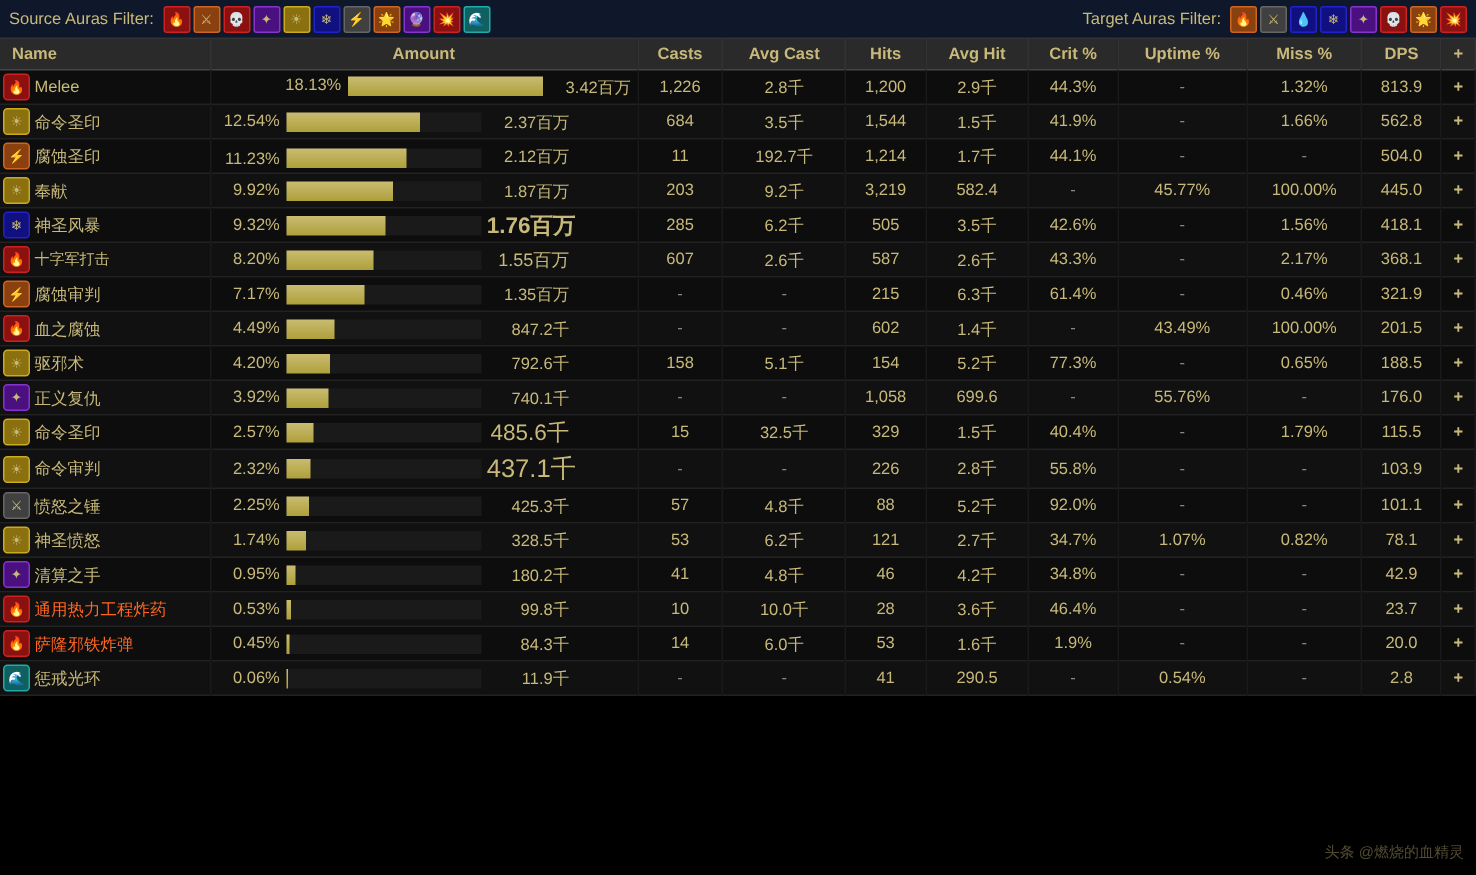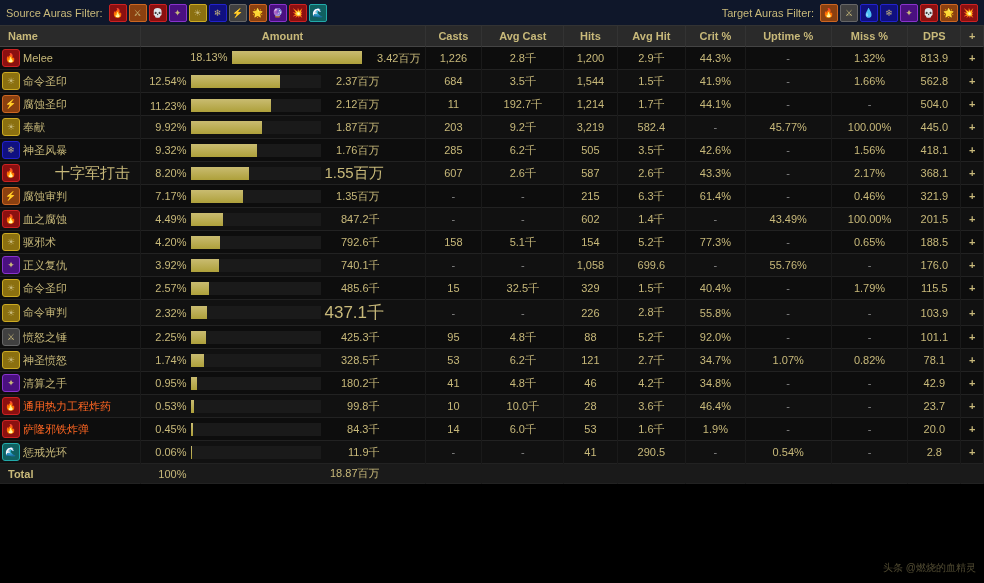--- a/index.html
+++ b/index.html
@@ -284,47 +284,47 @@
               <span style="width: 18px; height: 18px; border-radius: 3px; display: inline-flex; align-items: center; justify-content: center; font-size: 9px; flex-shrink: 0; background: rgb(16, 16, 128); border: 1px solid rgb(34, 34, 204);">❄</span>
               <span style="font-size: 11px; color: rgb(200, 185, 122);">神圣风暴</span>
             </div>
           </td>
           <td style="text-align: left; padding: 1px 4px;">
             <div style="display: flex; align-items: center; gap: 4px;">
               <span style="min-width: 42px; text-align: right; font-size: 11px; color: rgb(200, 185, 122);">9.32%</span>
               <div style="width: 130px; height: 13px; background: rgb(26, 26, 26); position: relative; flex-shrink: 0;">
                 <div style="height: 100%; width: 51%; background: linear-gradient(rgb(232, 216, 128), rgb(200, 184, 64)); opacity: 0.85;"></div>
               </div>
-              <span style="min-width: 55px; text-align: right; font-size: 11px; color: rgb(200, 185, 122);">1.76百万</span>
+              <span style="min-width: 55px; text-align: right; font-size: 15px; color: rgb(200, 185, 122); font-weight: bold;">1.76百万</span>
             </div>
           </td>
           <td style="color: rgb(200, 185, 122);">285</td>
           <td style="color: rgb(200, 185, 122);">6.2千</td>
           <td style="color: rgb(200, 185, 122);">505</td>
           <td style="color: rgb(200, 185, 122);">3.5千</td>
           <td style="color: rgb(200, 185, 122);">42.6%</td>
           <td style="color: rgb(136, 136, 136);">-</td>
           <td style="color: rgb(200, 185, 122);">1.56%</td>
           <td style="color: rgb(200, 185, 122);">418.1</td>
           <td style="color: rgb(200, 185, 122); cursor: pointer; font-weight: bold;">+</td>
         </tr>
         <tr>
           <td style="text-align: left; padding: 1px 2px;">
             <div style="display: flex; align-items: center; gap: 3px; min-height: 20px;">
               <span style="width: 18px; height: 18px; border-radius: 3px; display: inline-flex; align-items: center; justify-content: center; font-size: 9px; flex-shrink: 0; background: rgb(139, 16, 16); border: 1px solid rgb(204, 34, 34);">🔥</span>
-              <span style="font-size: 15px; color: rgb(200, 185, 122); margin-left: 32px;">十字军打击</span>
+              <span style="font-size: 10px; color: rgb(200, 185, 122);">十字军打击</span>
             </div>
           </td>
           <td style="text-align: left; padding: 1px 4px;">
             <div style="display: flex; align-items: center; gap: 4px;">
               <span style="min-width: 42px; text-align: right; font-size: 11px; color: rgb(200, 185, 122);">8.20%</span>
               <div style="width: 130px; height: 13px; background: rgb(26, 26, 26); position: relative; flex-shrink: 0;">
                 <div style="height: 100%; width: 45%; background: linear-gradient(rgb(232, 216, 128), rgb(200, 184, 64)); opacity: 0.85;"></div>
               </div>
-              <span style="min-width: 55px; text-align: right; font-size: 15px; color: rgb(200, 185, 122);">1.55百万</span>
+              <span style="min-width: 55px; text-align: right; font-size: 12px; color: rgb(200, 185, 122);">1.55百万</span>
             </div>
           </td>
           <td style="color: rgb(200, 185, 122);">607</td>
           <td style="color: rgb(200, 185, 122);">2.6千</td>
           <td style="color: rgb(200, 185, 122);">587</td>
           <td style="color: rgb(200, 185, 122);">2.6千</td>
           <td style="color: rgb(200, 185, 122);">43.3%</td>
           <td style="color: rgb(136, 136, 136);">-</td>
           <td style="color: rgb(200, 185, 122);">2.17%</td>
           <td style="color: rgb(200, 185, 122);">368.1</td>
@@ -440,21 +440,21 @@
               <span style="width: 18px; height: 18px; border-radius: 3px; display: inline-flex; align-items: center; justify-content: center; font-size: 9px; flex-shrink: 0; background: rgb(139, 112, 16); border: 1px solid rgb(204, 170, 34);">☀</span>
               <span style="font-size: 11px; color: rgb(200, 185, 122);">命令圣印</span>
             </div>
           </td>
           <td style="text-align: left; padding: 1px 4px;">
             <div style="display: flex; align-items: center; gap: 4px;">
               <span style="min-width: 42px; text-align: right; font-size: 11px; color: rgb(200, 185, 122);">2.57%</span>
               <div style="width: 130px; height: 13px; background: rgb(26, 26, 26); position: relative; flex-shrink: 0;">
                 <div style="height: 100%; width: 14%; background: linear-gradient(rgb(232, 216, 128), rgb(200, 184, 64)); opacity: 0.85;"></div>
               </div>
-              <span style="min-width: 55px; text-align: right; font-size: 11px; color: rgb(200, 185, 122);">485.6千</span>
+              <span style="min-width: 55px; text-align: right; font-size: 15px; color: rgb(200, 185, 122);">485.6千</span>
             </div>
           </td>
           <td style="color: rgb(200, 185, 122);">15</td>
           <td style="color: rgb(200, 185, 122);">32.5千</td>
           <td style="color: rgb(200, 185, 122);">329</td>
           <td style="color: rgb(200, 185, 122);">1.5千</td>
           <td style="color: rgb(200, 185, 122);">40.4%</td>
           <td style="color: rgb(136, 136, 136);">-</td>
           <td style="color: rgb(200, 185, 122);">1.79%</td>
           <td style="color: rgb(200, 185, 122);">115.5</td>
@@ -495,21 +495,21 @@
           </td>
           <td style="text-align: left; padding: 1px 4px;">
             <div style="display: flex; align-items: center; gap: 4px;">
               <span style="min-width: 42px; text-align: right; font-size: 11px; color: rgb(200, 185, 122);">2.25%</span>
               <div style="width: 130px; height: 13px; background: rgb(26, 26, 26); position: relative; flex-shrink: 0;">
                 <div style="height: 100%; width: 12%; background: linear-gradient(rgb(232, 216, 128), rgb(200, 184, 64)); opacity: 0.85;"></div>
               </div>
               <span style="min-width: 55px; text-align: right; font-size: 11px; color: rgb(200, 185, 122);">425.3千</span>
             </div>
           </td>
-          <td style="color: rgb(200, 185, 122);">95</td>
+          <td style="color: rgb(200, 185, 122);">57</td>
           <td style="color: rgb(200, 185, 122);">4.8千</td>
           <td style="color: rgb(200, 185, 122);">88</td>
           <td style="color: rgb(200, 185, 122);">5.2千</td>
           <td style="color: rgb(200, 185, 122);">92.0%</td>
           <td style="color: rgb(136, 136, 136);">-</td>
           <td style="color: rgb(136, 136, 136);">-</td>
           <td style="color: rgb(200, 185, 122);">101.1</td>
           <td style="color: rgb(200, 185, 122); cursor: pointer; font-weight: bold;">+</td>
         </tr>
         <tr>
@@ -635,36 +635,17 @@
           <td style="color: rgb(136, 136, 136);">-</td>
           <td style="color: rgb(136, 136, 136);">-</td>
           <td style="color: rgb(200, 185, 122);">41</td>
           <td style="color: rgb(200, 185, 122);">290.5</td>
           <td style="color: rgb(136, 136, 136);">-</td>
           <td style="color: rgb(200, 185, 122);">0.54%</td>
           <td style="color: rgb(136, 136, 136);">-</td>
           <td style="color: rgb(200, 185, 122);">2.8</td>
           <td style="color: rgb(200, 185, 122); cursor: pointer; font-weight: bold;">+</td>
         </tr>
-        <tr style="background: rgb(26, 26, 26); border-top: 1px solid rgb(68, 68, 68);">
-          <td style="text-align: left; padding: 2px 8px; font-weight: bold; color: rgb(200, 185, 122);">Total</td>
-          <td style="text-align: left; padding: 2px 4px;">
-            <div style="display: flex; align-items: center; gap: 4px;">
-              <span style="min-width: 42px; text-align: right; color: rgb(200, 185, 122);">100%</span>
-              <div style="width: 130px; height: 13px; background: rgb(26, 26, 26); flex-shrink: 0;"></div>
-              <span style="min-width: 55px; text-align: right; color: rgb(200, 185, 122);">18.87百万</span>
-            </div>
-          </td>
-          <td></td>
-          <td></td>
-          <td></td>
-          <td></td>
-          <td></td>
-          <td></td>
-          <td></td>
-          <td></td>
-          <td></td>
-        </tr>
       </tbody>
   </table>
 </div>
 
 <div class="watermark">头条 @燃烧的血精灵</div>
 
 </body></html>

